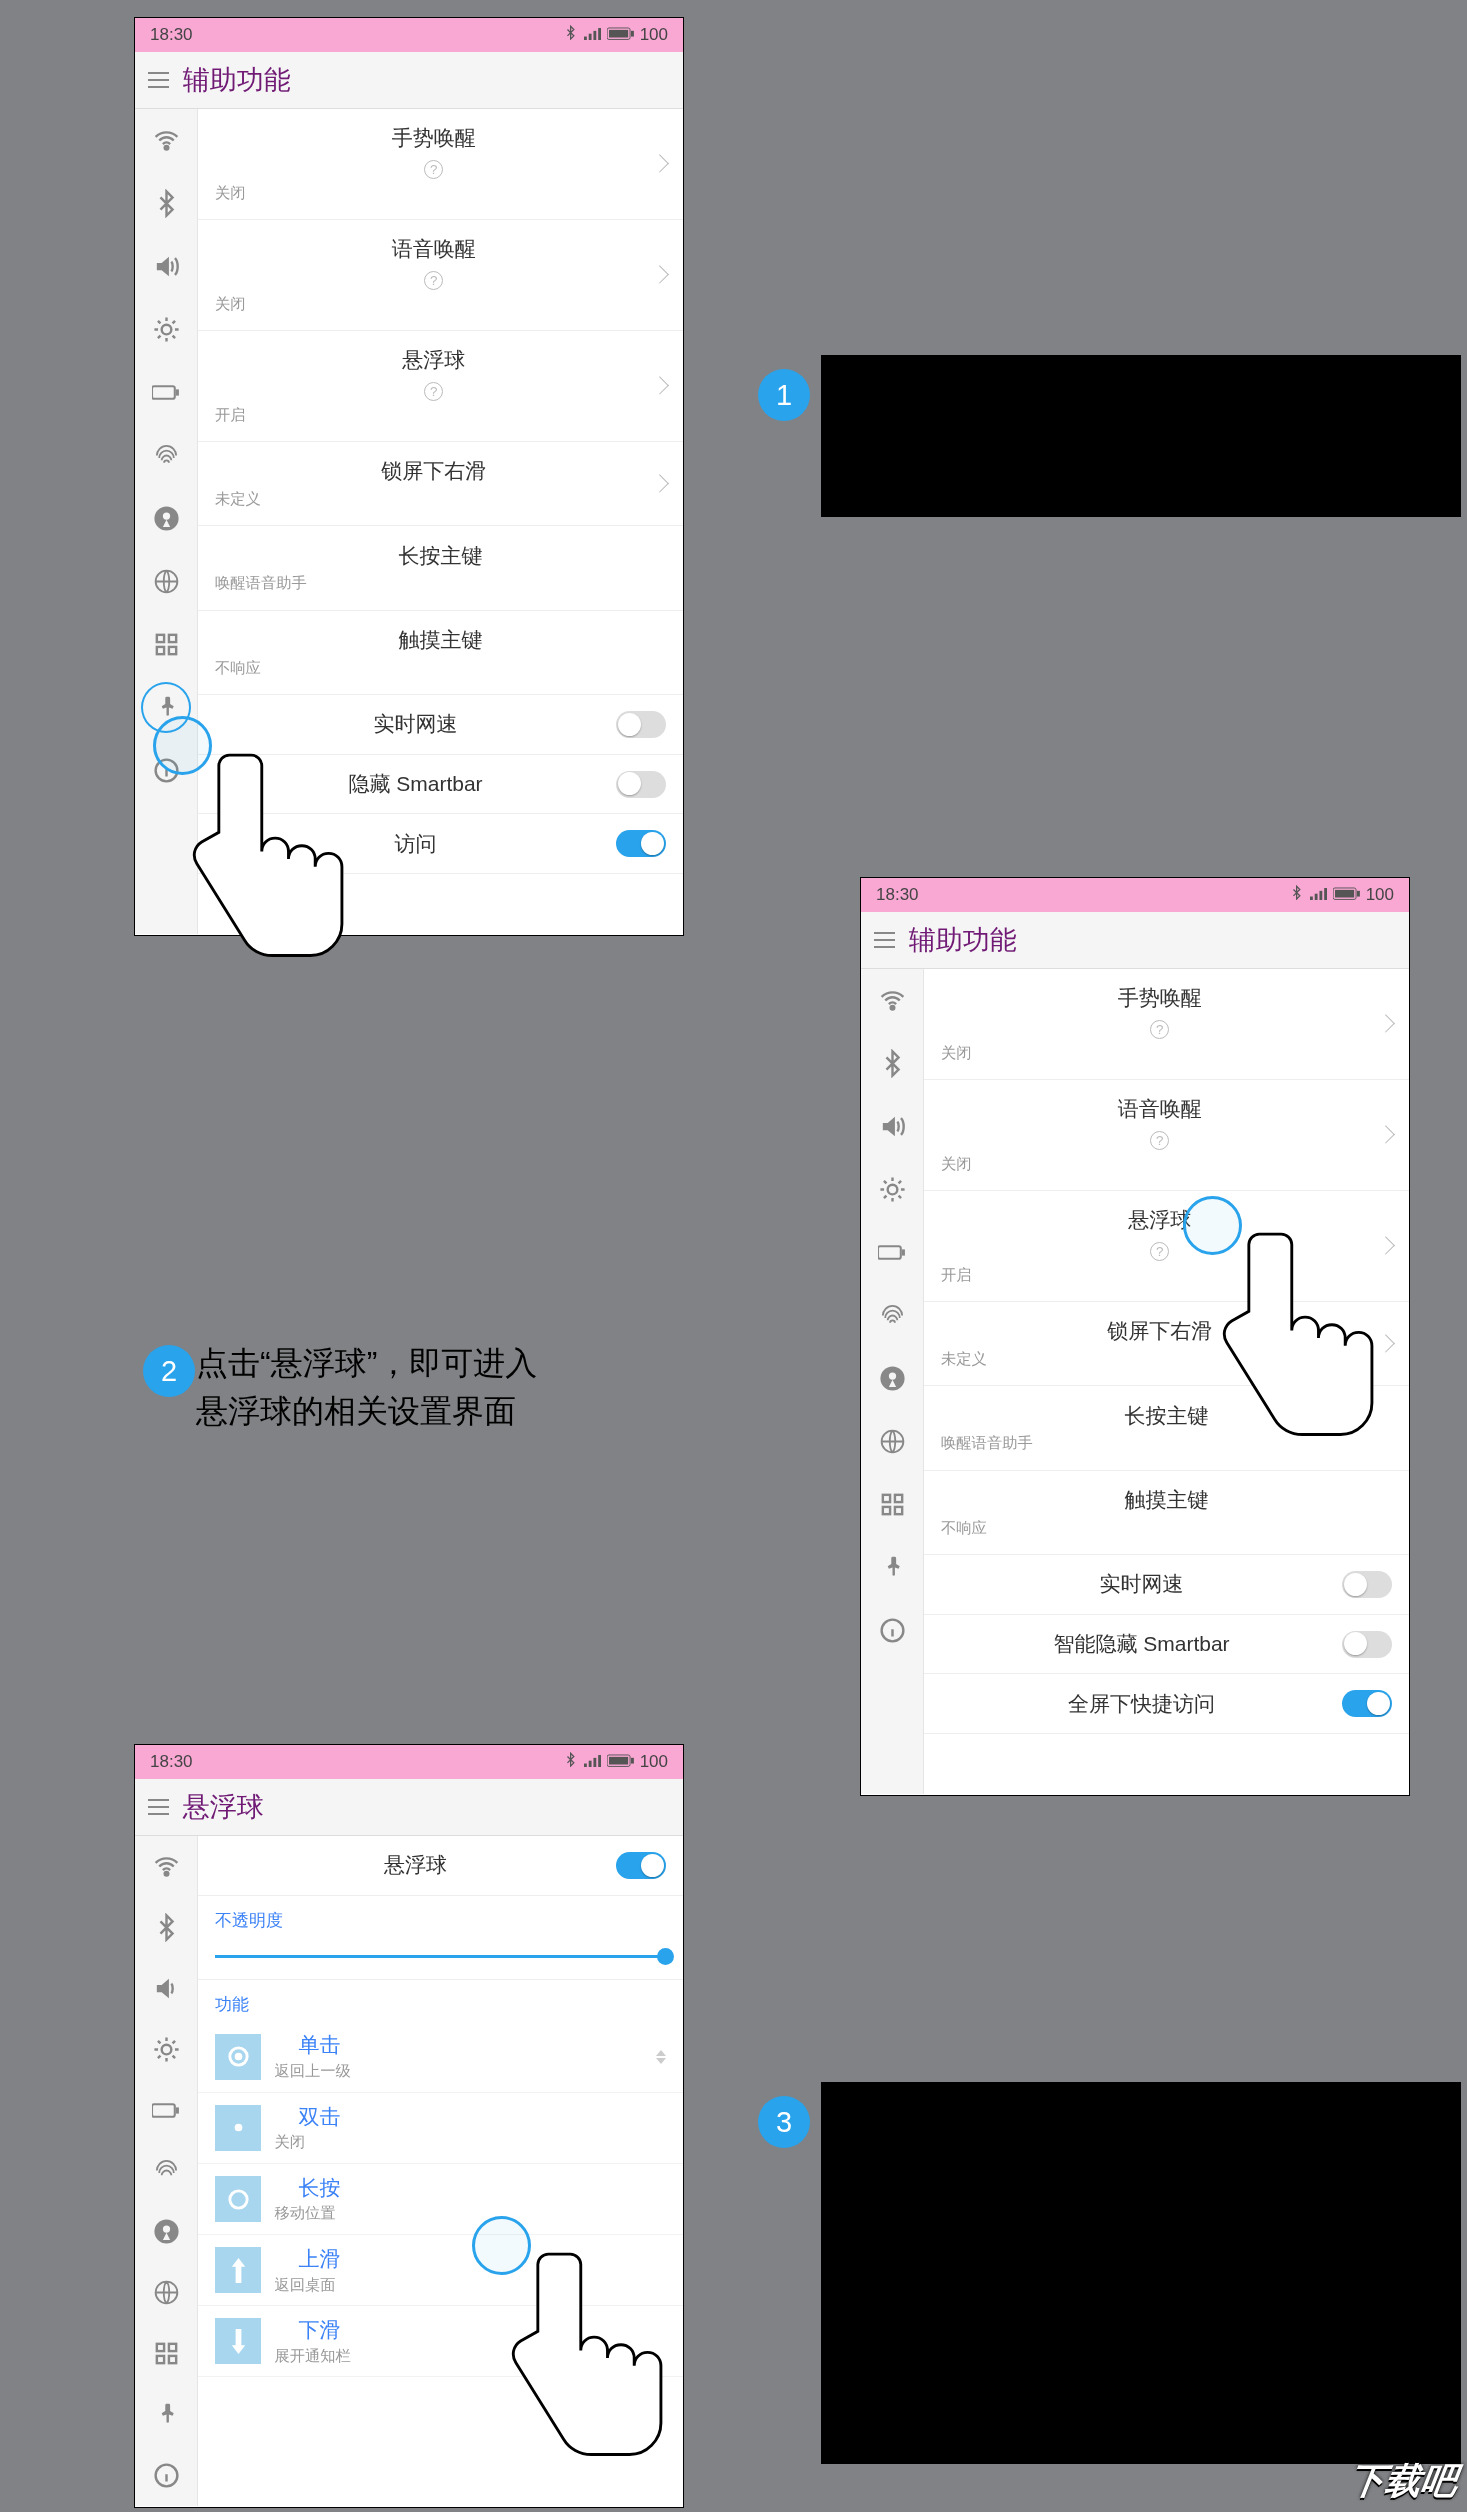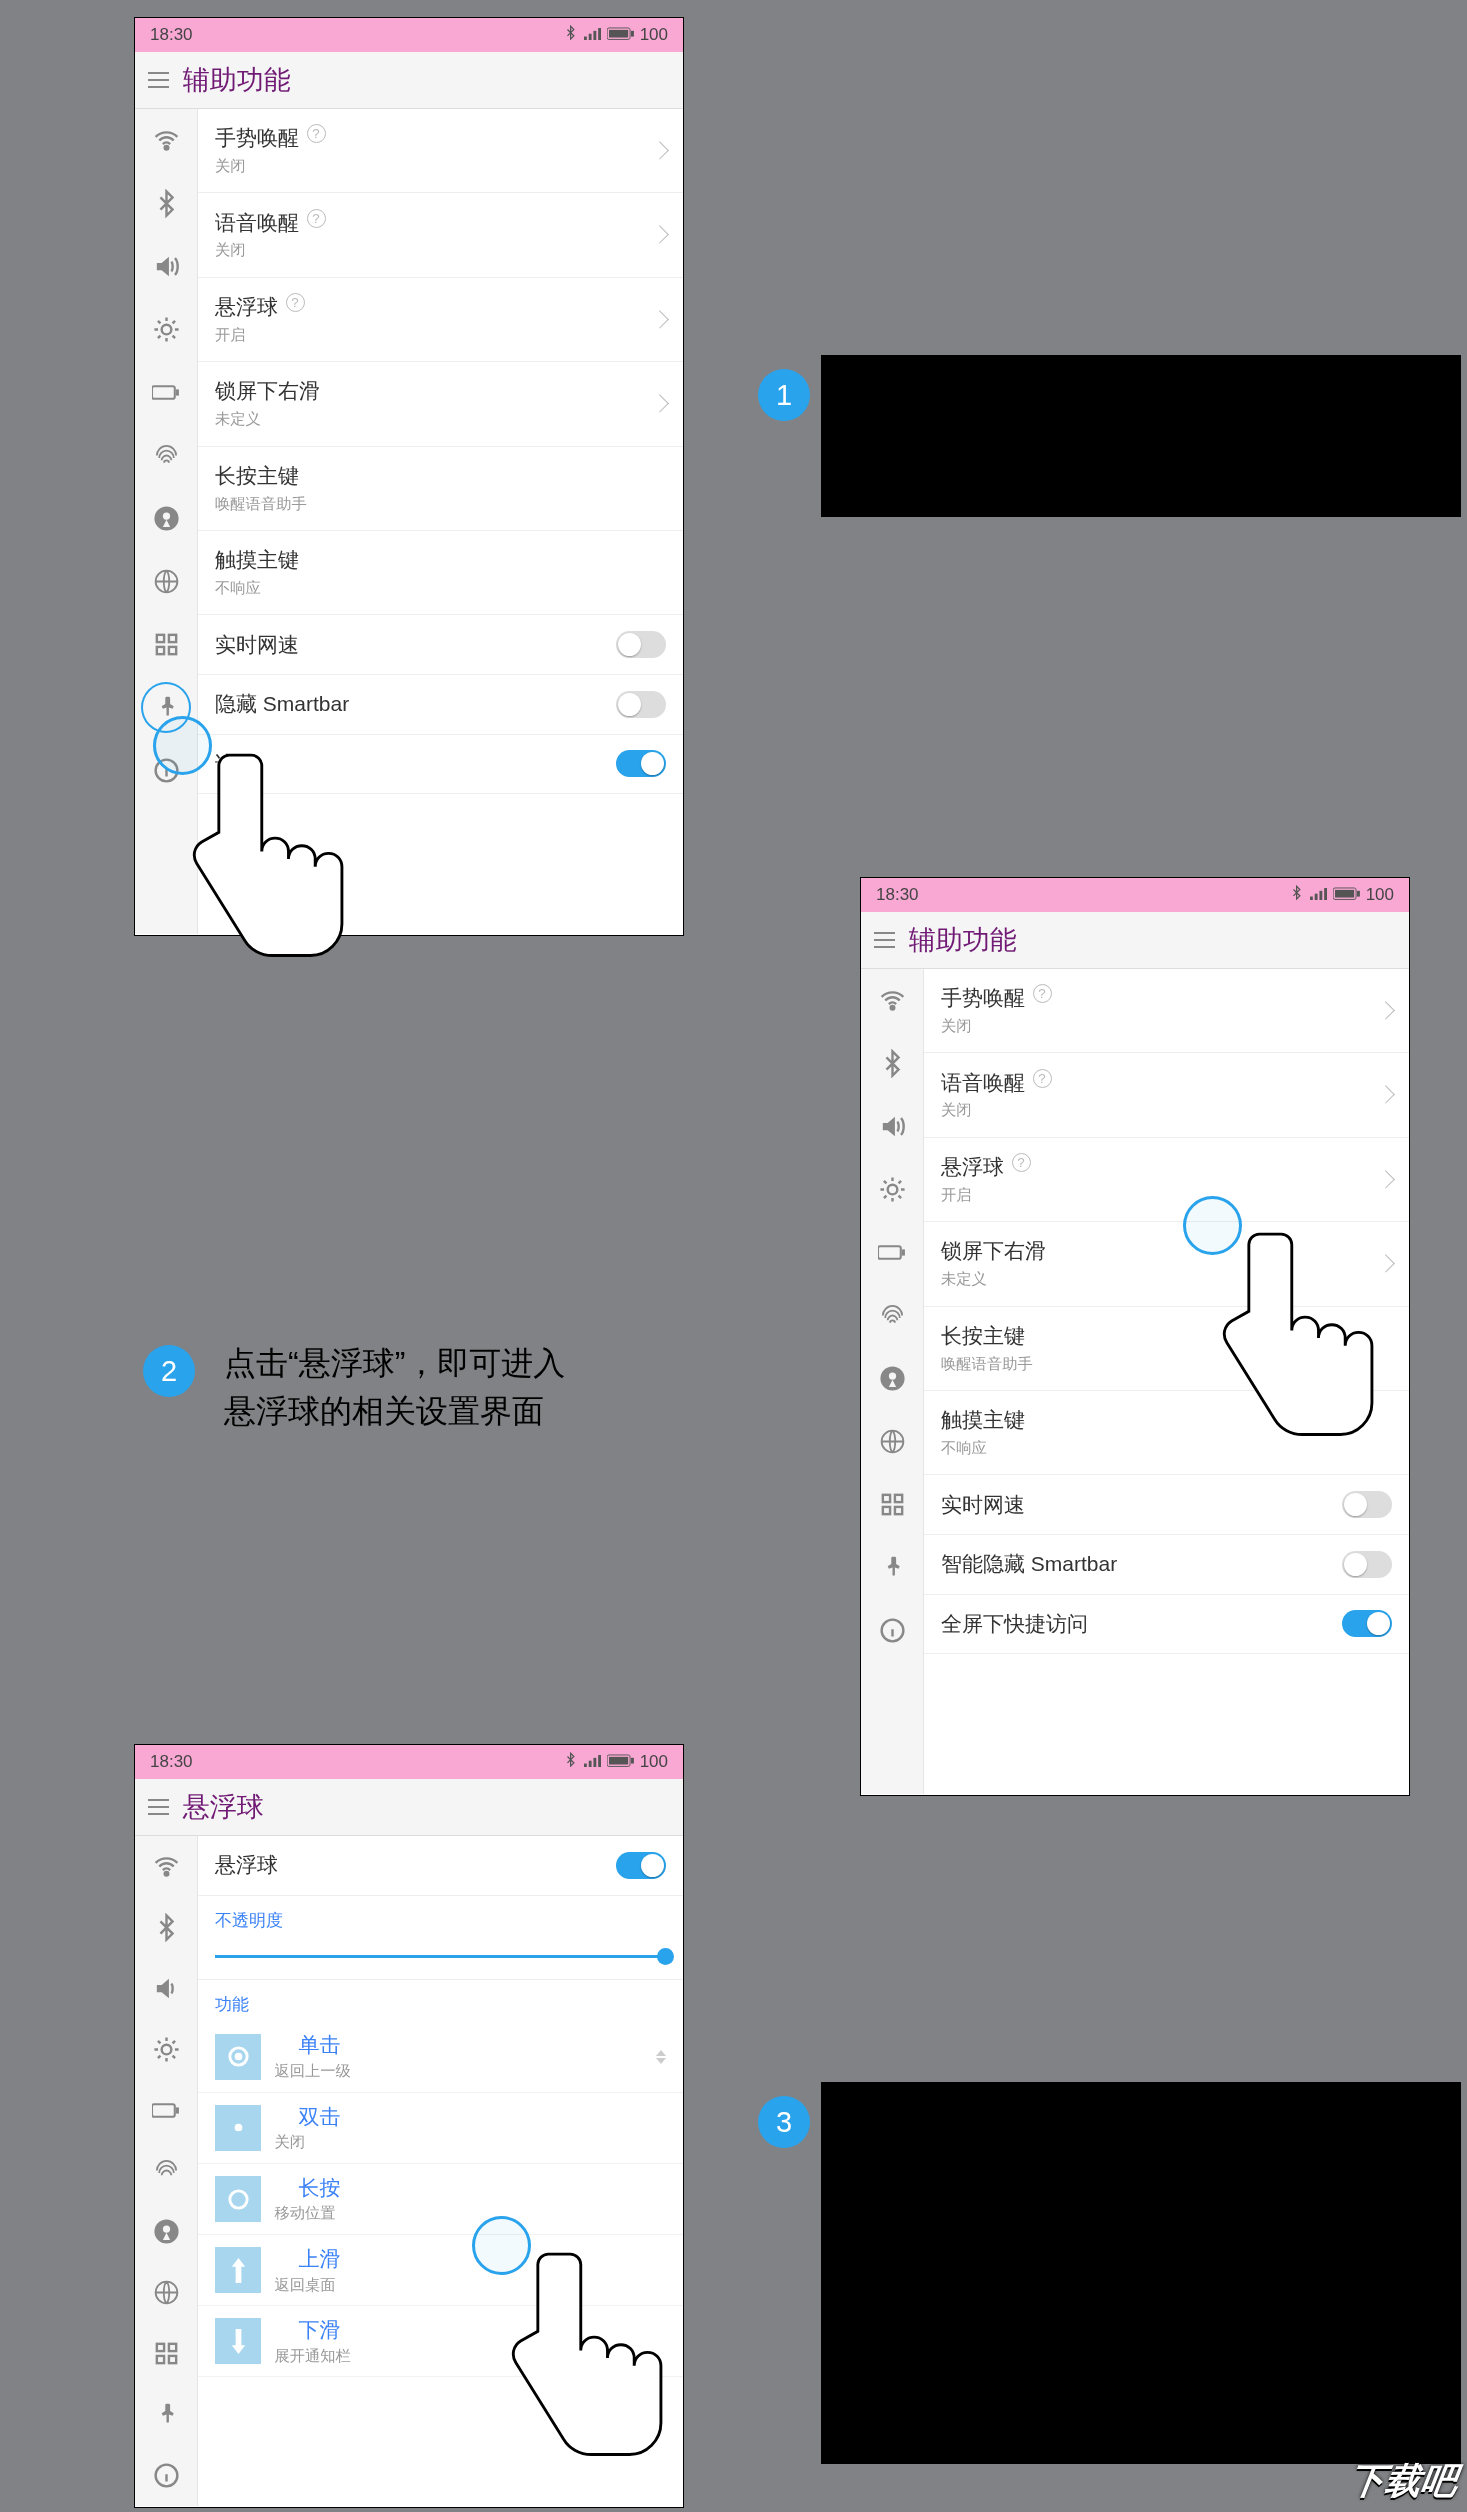--- a/index.html
+++ b/index.html
@@ -56,21 +56,21 @@
   }
   .sidebar-item svg { width:29px; height:29px; }
   .content { flex:1; background:#fff; overflow:hidden; }
   .row {
     padding: 15.3px 17px;
     border-bottom: 1px solid #eee;
     display:flex; align-items:center;
     position: relative;
   }
   .row-main { flex:1; }
-  .row-title { font-size: 21px; color:#333; display:flex; align-items:flex-start; gap:7.6px; }
+  .row-title { font-size: 21px; color:#333; display:flex; align-items:center; gap:7.6px;flex-direction:column; }
   .row-sub { font-size: 15.3px; color:#999; margin-top:3.8px; }
   .chevron {
     width: 13.4px; height: 13.4px;
     border-top: 1.9px solid #bbb;
     border-right: 1.9px solid #bbb;
     transform: rotate(45deg);
   }
   .qmark {
     width:19px; height:19px; border:1px solid #bbb; border-radius:50%;
     display:inline-flex; align-items:center; justify-content:center;
@@ -522,21 +522,21 @@
 </div>
 
 <div class="tap" style="left:1183px; top:1196px;"></div>
 <svg class="hand" style="left:1202px; top:1215px;" viewBox="0 0 200 240">
   <path d="M60 20c-6 0-11 5-11 11v70l-18 10c-8 5-10 15-5 23l50 80c6 10 17 16 29 16h40c18 0 33-15 33-33v-60c0-8-6-14-14-14s-14 6-14 14v-8c0-8-6-14-14-14s-14 6-14 14v-8c0-8-6-14-14-14s-14 6-14 14V31c0-6-5-11-11-11z" fill="#fff" stroke="#000" stroke-width="3"></path>
 </svg>
 
 <div class="step-badge" style="left:143px; top:1345px;">
     <span>2</span>
   </div>
-<div class="step-text" style="left:224px; top:1339px; white-space:pre-line;">点击“悬浮球”，即可进入
+<div class="step-text" style="left:196px; top:1339px; white-space:pre-line;">点击“悬浮球”，即可进入
 悬浮球的相关设置界面</div>
 
 <div class="phone" style="left:134px; top:1744px; width:550px; height:764px;">
   <div class="status-bar">
     <span>18:30</span>
     <div class="status-right">
       <span><svg viewBox="0 0 24 24" width="15.3" height="15.3" fill="none" stroke="#555" stroke-width="2">
             <path d="M7 7l10 10-5 5V2l5 5L7 17"></path>
           </svg></span>
       <span><svg width="17" height="13.4" viewBox="0 0 18 14">

